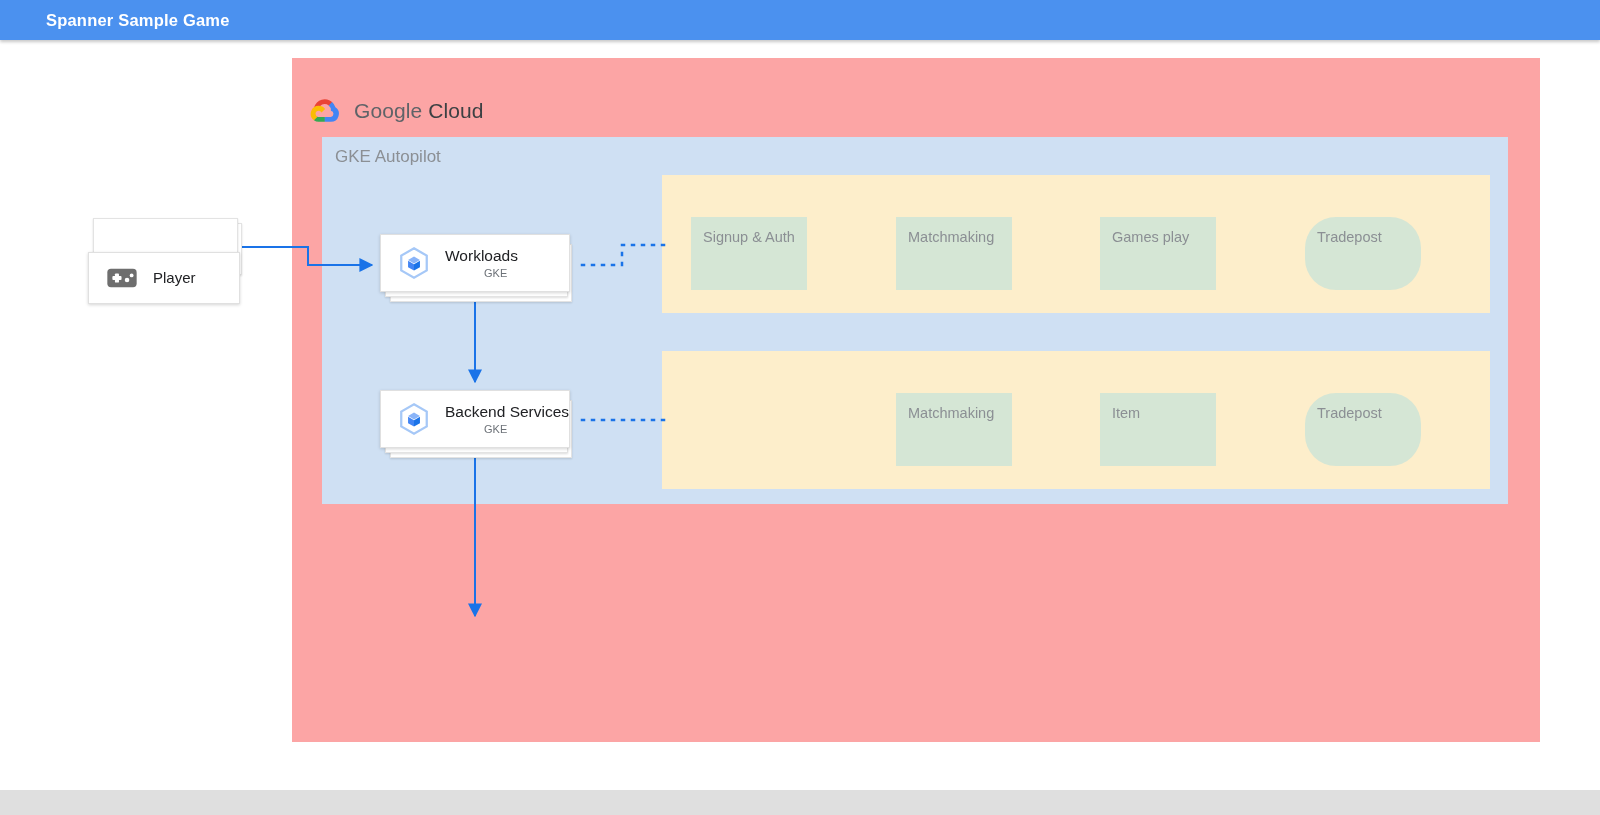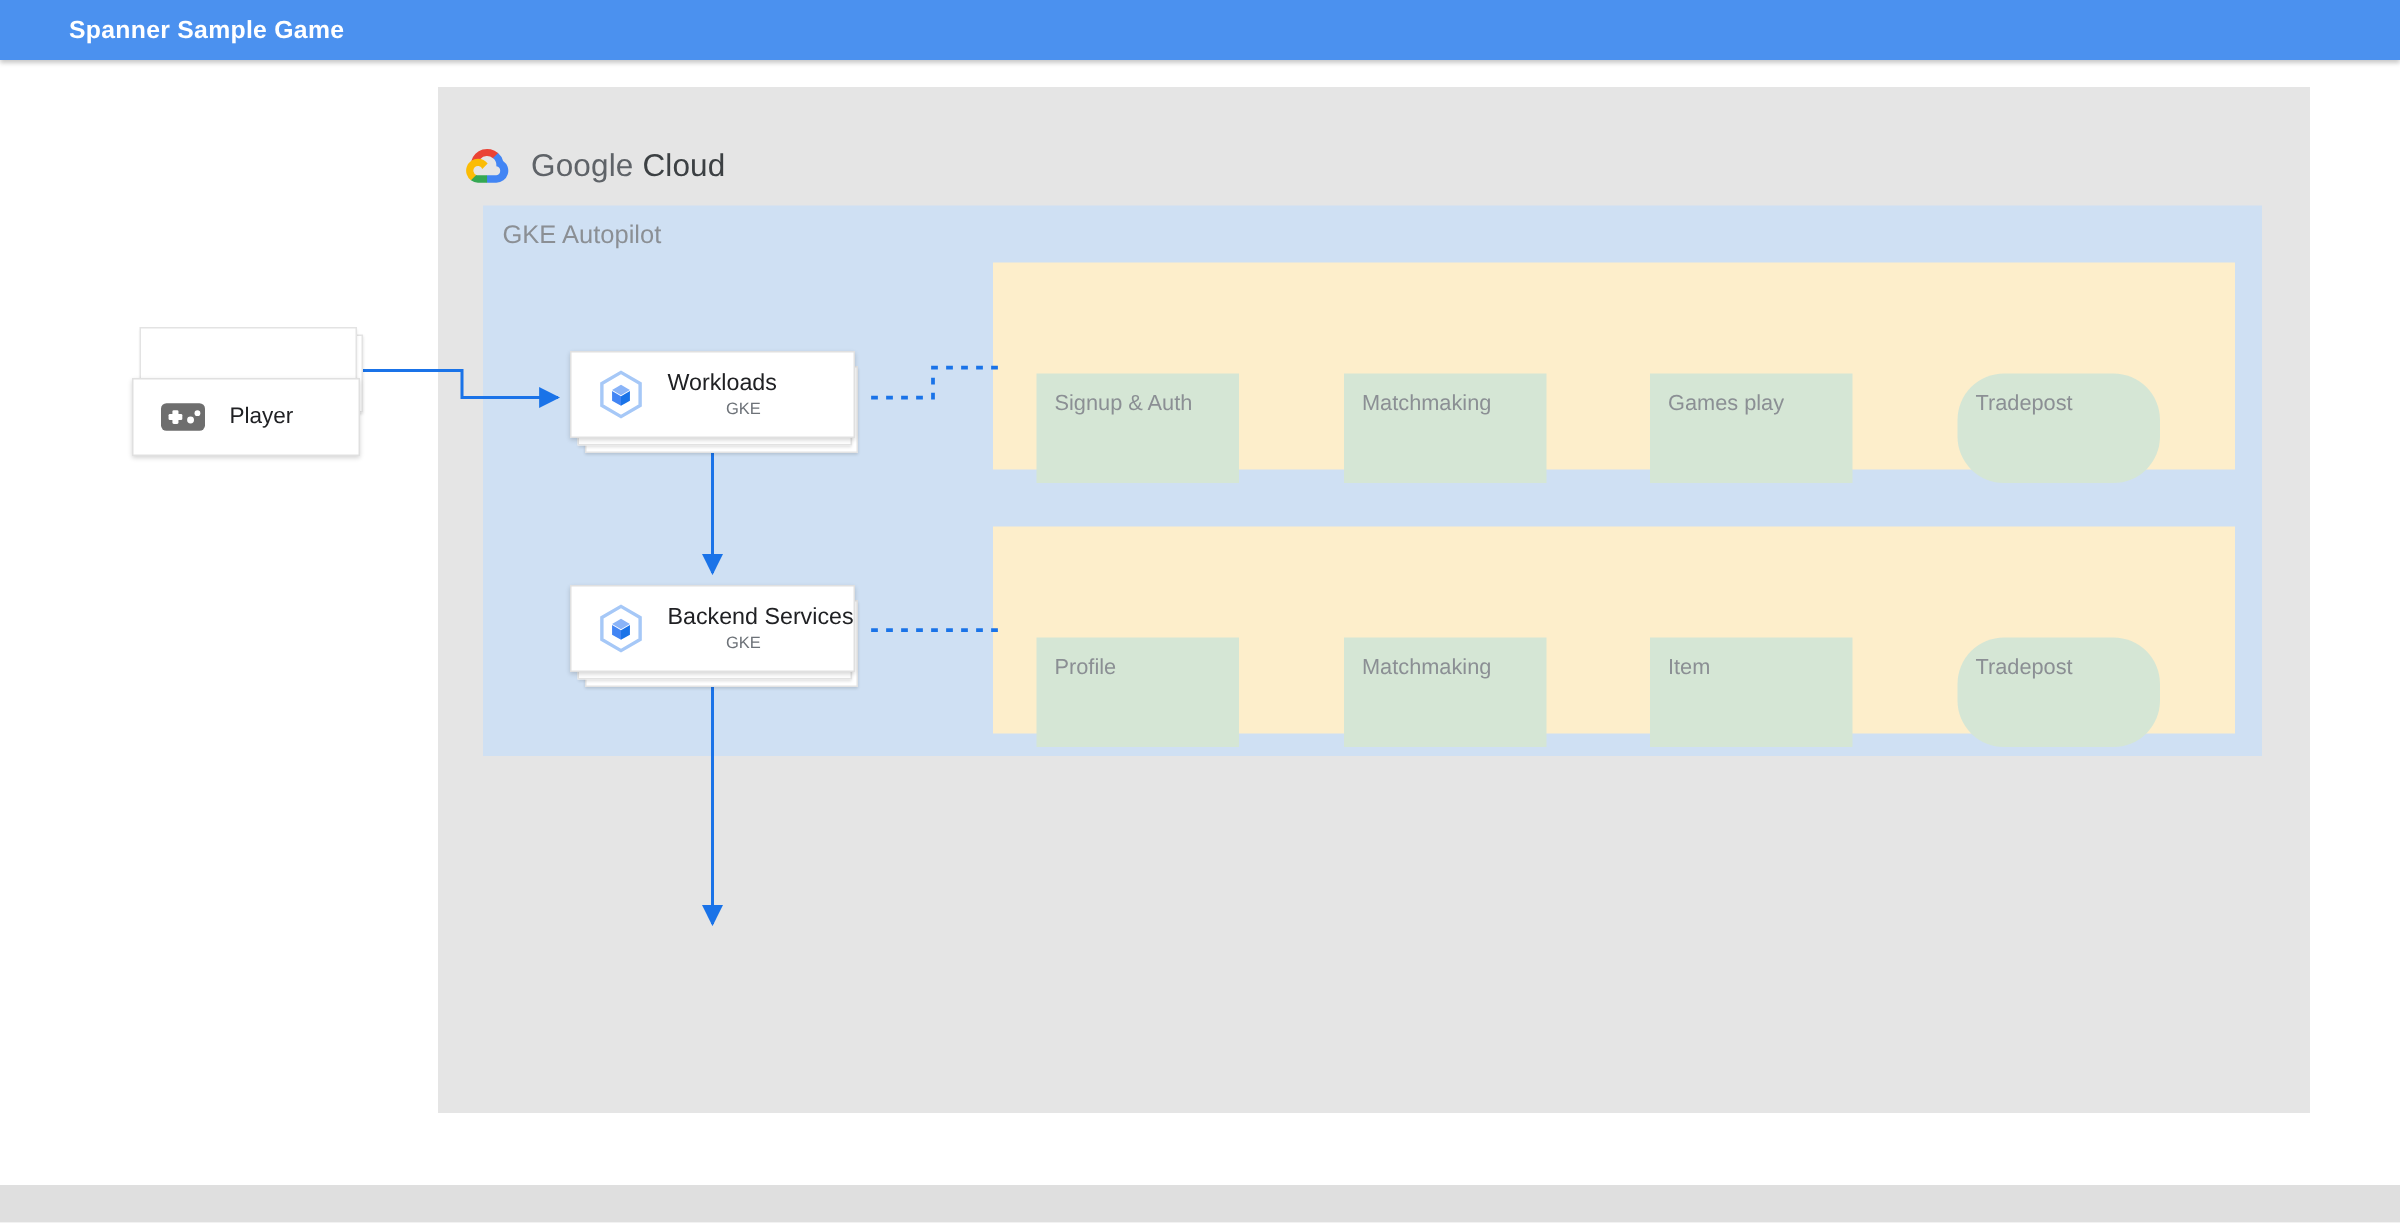--- a/index.html
+++ b/index.html
@@ -20,21 +20,21 @@
   }
   .appbar-title {
     position:absolute; left:46px; top:0; height:40px; line-height:40px;
     color:#ffffff; font-size:16.5px; font-weight:bold; letter-spacing:.2px;
     white-space:nowrap;
   }
 
   
   .diagram-panel {
     position:absolute; left:292px; top:58px; width:1248px; height:684px;
-    background:#e5e5e5;
+    background:#fca5a5;
   }
 
   
   .gc-logo { position:absolute; left:18px; top:36px; width:160px; height:34px; }
   .gc-mark { position:absolute; left:0; top:2px; width:30px; height:30px; }
   .gc-word {
     position:absolute; left:44px; top:2px; height:30px; line-height:30px;
     font-size:21px; color:#5f6368; white-space:nowrap; letter-spacing:.1px;
   }
   .gc-word b { font-weight:400; color:#3c4043; }
@@ -49,23 +49,22 @@
     font-size:17px; color:#8b8f94; white-space:nowrap;
   }
 
   
   .svc-group {
     position:absolute; background:#fdeecb;
   }
   .svc-group.row1 { left:370px; top:117px;  width:828px; height:138px; }
   .svc-group.row2 { left:370px; top:293px;  width:828px; height:138px; }
   .svc-box {
-    position:absolute; top:42px; width:135px; height:73px;
+    position:absolute; top:42px; width:116px; height:73px;
     background:#d5e6d5;
-    margin-top:32px;
   }
   .svc-box .svc-label {
     position:absolute; left:12px; top:12px;
     font-size:14.5px; color:#8b8f94; white-space:nowrap;
   }
   .svc-box.c0 { left:29px; }
   .svc-box.c1 { left:234px; }
   .svc-box.c2 { left:438px; }
   .svc-box.c3 { left:643px;border-radius:31px; }
 
@@ -150,23 +149,20 @@
       </div>
       <div class="svc-box c2">
         <span class="svc-label">Games play</span>
       </div>
       <div class="svc-box c3">
         <span class="svc-label">Tradepost</span>
       </div>
     </div>
 
     <div class="svc-group row2">
-      <div class="svc-box c0">
-        <span class="svc-label">Profile</span>
-      </div>
       <div class="svc-box c1">
         <span class="svc-label">Matchmaking</span>
       </div>
       <div class="svc-box c2">
         <span class="svc-label">Item</span>
       </div>
       <div class="svc-box c3">
         <span class="svc-label">Tradepost</span>
       </div>
     </div>

